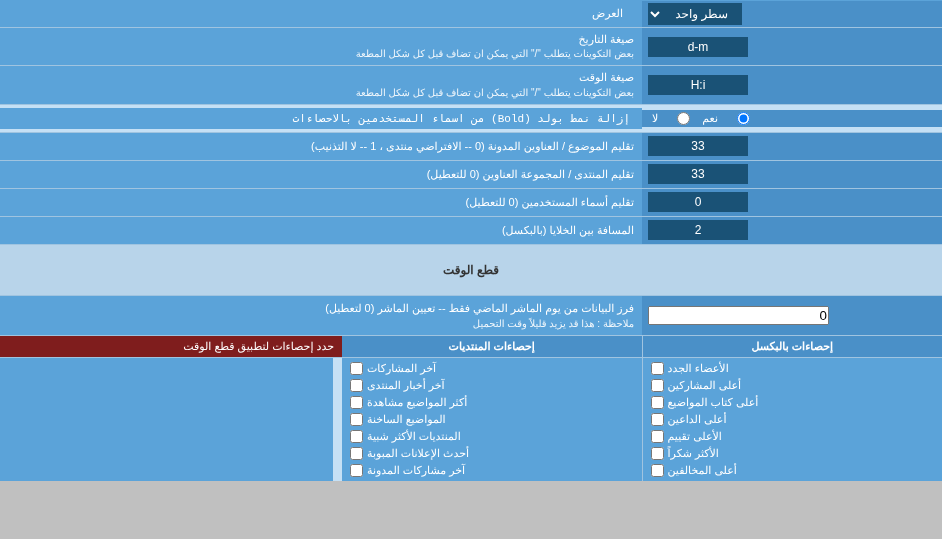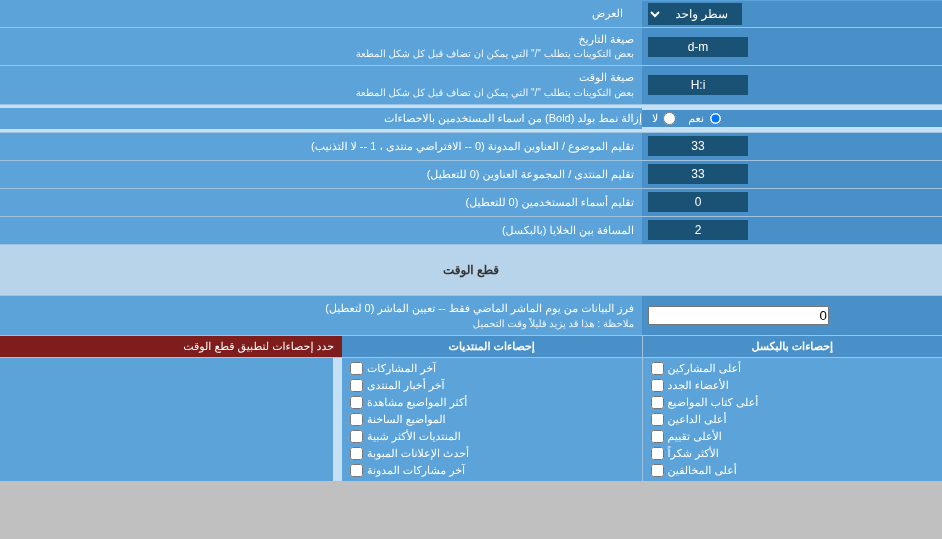--- a/index.html
+++ b/index.html
@@ -108,41 +108,42 @@
       flex-direction: row-reverse;
       align-items: center;
       border-bottom: 1px solid #a0c4e0;
       min-height: 28px;
     }
 
     .radio-label {
       flex: 1;
       background: #5ba3d9;
       color: #fff;
-      padding: 4px 0;
+      padding: 4px 12px;
       text-align: right;
       font-size: 11px;
+      font-family: Liberation Mono, monospace;
     }
 
     .radio-control {
       width: 300px;
       background: #4a90c8;
       display: flex;
       align-items: center;
       justify-content: flex-end;
       padding: 2px 10px;
       gap: 12px;
     }
 
     .radio-control label {
       color: #fff;
       font-size: 11px;
       display: flex;
       align-items: center;
-      gap: 5px;
+      gap: 19px;
       cursor: pointer;
     }
 
     .radio-control input[type="radio"] {
       cursor: pointer;
     }
 
     .checkbox-item {
       display: flex;
       flex-direction: row-reverse;
@@ -326,28 +327,28 @@
           </div>
           <div class="checkbox-item">
             <input type="checkbox" style="">
             <span>آخر مشاركات المدونة</span>
           </div>
         </div>
 
         <div style="flex:1;background:#5ba3d9;padding:2px 8px;">
           <div class="checkbox-item">
             <input type="checkbox" style="">
+            <span>الأعضاء الجدد</span>
+          </div>
+          <div class="checkbox-item">
+            <input type="checkbox" style="">
             <span>أعلى المشاركين</span>
           </div>
           <div class="checkbox-item">
             <input type="checkbox" style="">
-            <span>الأعضاء الجدد</span>
-          </div>
-          <div class="checkbox-item">
-            <input type="checkbox" style="">
             <span>أعلى كتاب المواضيع</span>
           </div>
           <div class="checkbox-item">
             <input type="checkbox" style="">
             <span>أعلى الداعين</span>
           </div>
           <div class="checkbox-item">
             <input type="checkbox" style="">
             <span>الأعلى تقييم</span>
           </div>

